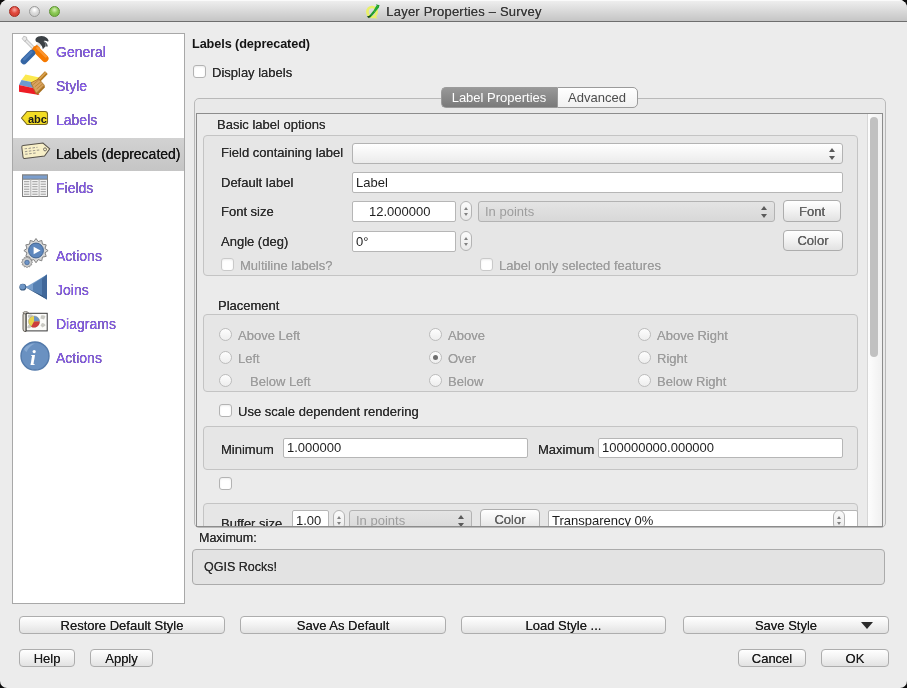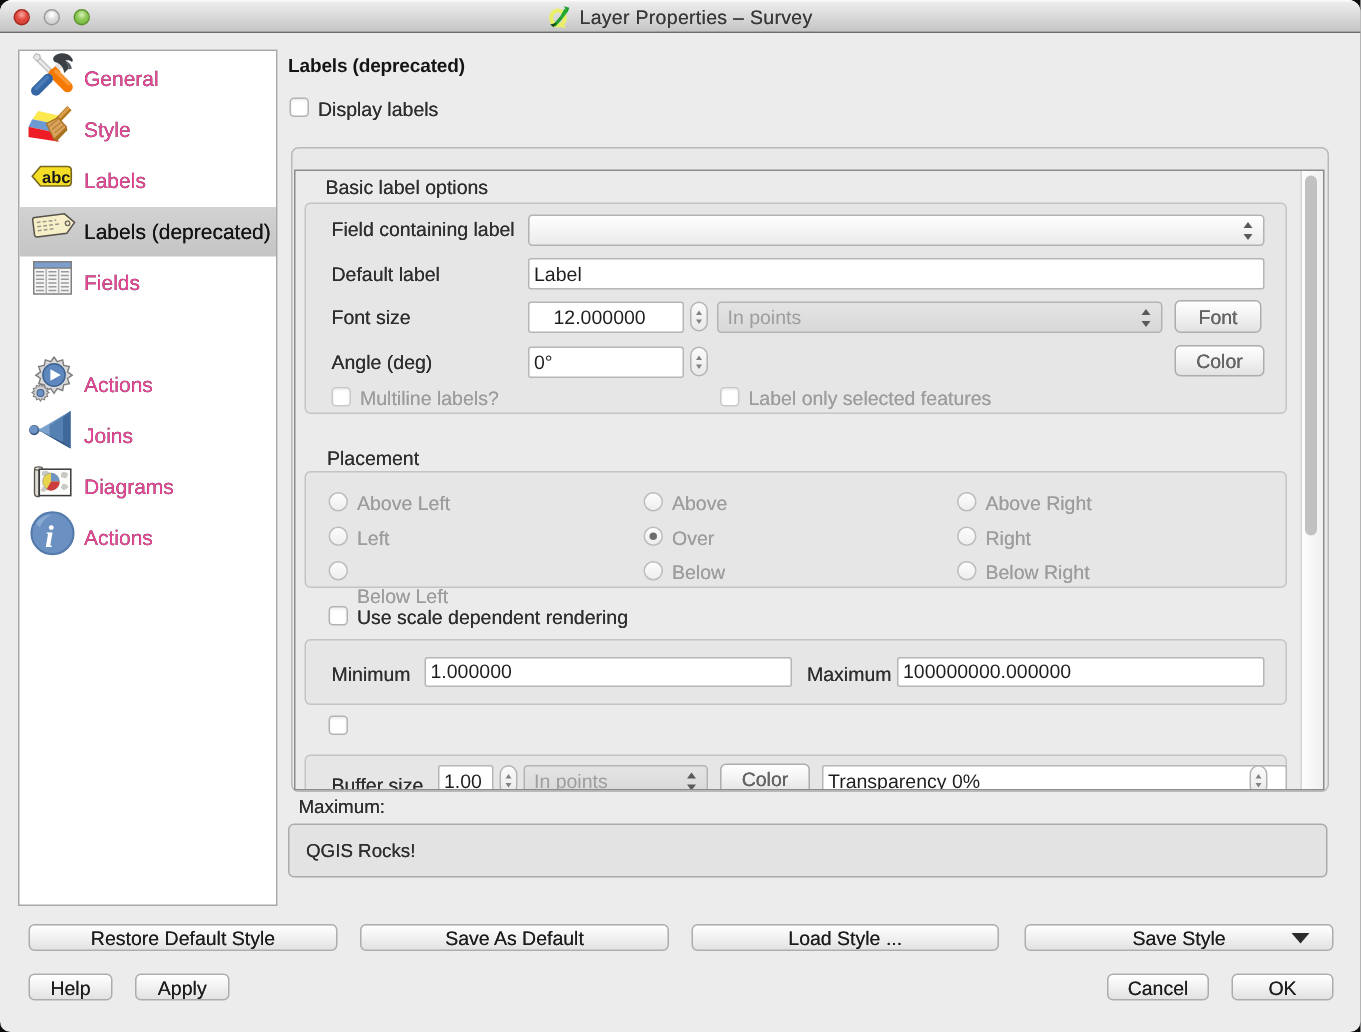--- a/index.html
+++ b/index.html
@@ -10,21 +10,21 @@
 #titlebar{position:absolute;left:0;top:0;width:907px;height:22px;background:linear-gradient(#f0f0f0,#d8d8d8 55%,#c5c5c5);border-bottom:1px solid #6e6e6e;box-shadow:inset 0 1px 0 #fafafa;}
 .tl{position:absolute;top:5.5px;width:11px;height:11px;border-radius:50%;}
 #tl-red{left:8.5px;background:radial-gradient(circle at 50% 32%,#f49a93 8%,#e1493d 45%,#c83c30);border:1px solid #a62a21;}
 #tl-min{left:28.5px;background:radial-gradient(circle at 50% 32%,#ffffff 8%,#dcdcdc 45%,#c7c7c7);border:1px solid #9a9a9a;}
 #tl-grn{left:48.5px;background:radial-gradient(circle at 50% 32%,#cdeaa9 8%,#8cc955 45%,#6faf3c);border:1px solid #5d9430;}
 #title{position:absolute;left:0;top:0;width:100%;height:22px;display:flex;align-items:center;justify-content:center;font-size:13px;color:#383838;letter-spacing:.2px;text-shadow:0 0 .4px #444;}
 #title svg{margin-right:5px;}
 
 #sidebar{position:absolute;left:12px;top:33px;width:173px;height:571px;background:#ffffff;border:1px solid #a8a8a8;}
 .sitem{position:absolute;left:1px;width:169px;height:34px;}
-.sitem .txt{position:absolute;left:42px;top:50%;transform:translateY(-50%);font-size:14px;color:#ec4899;text-shadow:0 0 .35px #111;}
+.sitem .txt{position:absolute;left:42px;top:50%;transform:translateY(-50%);font-size:14px;color:#8b5cf6;text-shadow:0 0 .35px #111;}
 #sel{position:absolute;left:0;top:104px;width:171px;height:33px;background:linear-gradient(#d2d2d2,#c5c5c5);}
 .icon{position:absolute;left:5px;top:50%;transform:translateY(-50%);}
 
 .h1{position:absolute;left:192px;top:36.5px;font-size:12.7px;font-weight:bold;color:#141414;letter-spacing:-0.1px;}
 
 .lbl{position:absolute;font-size:13px;color:#2e2e2e;white-space:nowrap;text-shadow:0 0 .35px currentColor;}
 .dis{color:#9d9d9d;}
 .cb{position:absolute;width:13px;height:13px;background:#fff;border:1px solid #b3b3b3;border-radius:3px;box-shadow:inset 0 1px 2px rgba(0,0,0,.08);}
 .cb.dis2{border-color:#c9c9c9;}
 .radio{position:absolute;width:13px;height:13px;background:linear-gradient(#fdfdfd,#eee);border:1px solid #bcbcbc;border-radius:50%;}
@@ -226,21 +226,21 @@
         <div class="lbl dis" style="left:460px;top:214px;">Above Right</div>
       <div class="radio" style="left:22px;top:237px;"></div>
         <div class="lbl dis" style="left:41px;top:237px;">Left</div>
       <div class="radio" style="left:232px;top:237px;">
           <span style="position:absolute;left:3px;top:3px;width:5px;height:5px;border-radius:50%;background:#6e6e6e;"></span>
         </div>
         <div class="lbl dis" style="left:251px;top:237px;">Over</div>
       <div class="radio" style="left:441px;top:237px;"></div>
         <div class="lbl dis" style="left:460px;top:237px;">Right</div>
       <div class="radio" style="left:22px;top:260px;"></div>
-        <div class="lbl dis" style="left:41px;top:260px;margin-top:16px;">Below Left</div>
+        <div class="lbl dis" style="left:53px;top:260px;">Below Left</div>
       <div class="radio" style="left:232px;top:260px;"></div>
         <div class="lbl dis" style="left:251px;top:260px;">Below</div>
       <div class="radio" style="left:441px;top:260px;"></div>
         <div class="lbl dis" style="left:460px;top:260px;">Below Right</div>
 
       <div class="cb" style="left:22px;top:290px;"></div>
       <div class="lbl" style="left:41px;top:289.5px;">Use scale dependent rendering</div>
       <div class="grp" style="left:6px;top:312px;width:655px;height:44px;"></div>
       <div class="lbl" style="left:24px;top:328px;">Minimum</div>
       <div class="input" style="left:86px;top:323.5px;width:245px;height:20.5px;">1.000000</div>
@@ -255,20 +255,24 @@
       <div class="spin" style="left:136px;top:396px;height:20px;"></div>
       <div class="combo dis" style="left:152px;top:396px;width:123px;height:21px;background:linear-gradient(#e4e4e4,#d8d8d8);color:#9d9d9d;">In points<span class="arr"></span></div>
       <div class="btn" style="left:283px;top:395px;width:60px;height:21px;color:#666;">Color</div>
       <div class="input" style="left:351px;top:396px;width:310px;height:21px;">Transparency 0%</div>
       <div class="spin" style="left:636px;top:396px;height:20px;"></div>
     </div>
     <div id="sgutter">
         <div id="sthumb"></div>
       </div>
   </div>
+  <div id="tabs">
+    <div class="tab" id="tab1">Label Properties</div>
+    <div class="tab" id="tab2">Advanced</div>
+  </div>
 
   <div class="lbl" style="left:199px;top:531px;font-size:12.5px;">Maximum:</div>
   <div style="position:absolute;left:192px;top:549px;width:693px;height:36px;background:#e3e3e3;border:1px solid #ababab;border-radius:4px;"></div>
   <div class="lbl" style="left:204px;top:560px;font-size:12.5px;">QGIS Rocks!</div>
 
   <div class="btn" style="left:19px;top:616px;width:206px;height:18px;">Restore Default Style</div>
   <div class="btn" style="left:240px;top:616px;width:206px;height:18px;">Save As Default</div>
   <div class="btn" style="left:461px;top:616px;width:205px;height:18px;">Load Style ...</div>
   <div class="btn" style="left:683px;top:616px;width:206px;height:18px;">Save Style</div>
   <div style="position:absolute;left:861px;top:622px;width:0;height:0;border-left:6px solid transparent;border-right:6px solid transparent;border-top:7px solid #2b2b2b;"></div>

